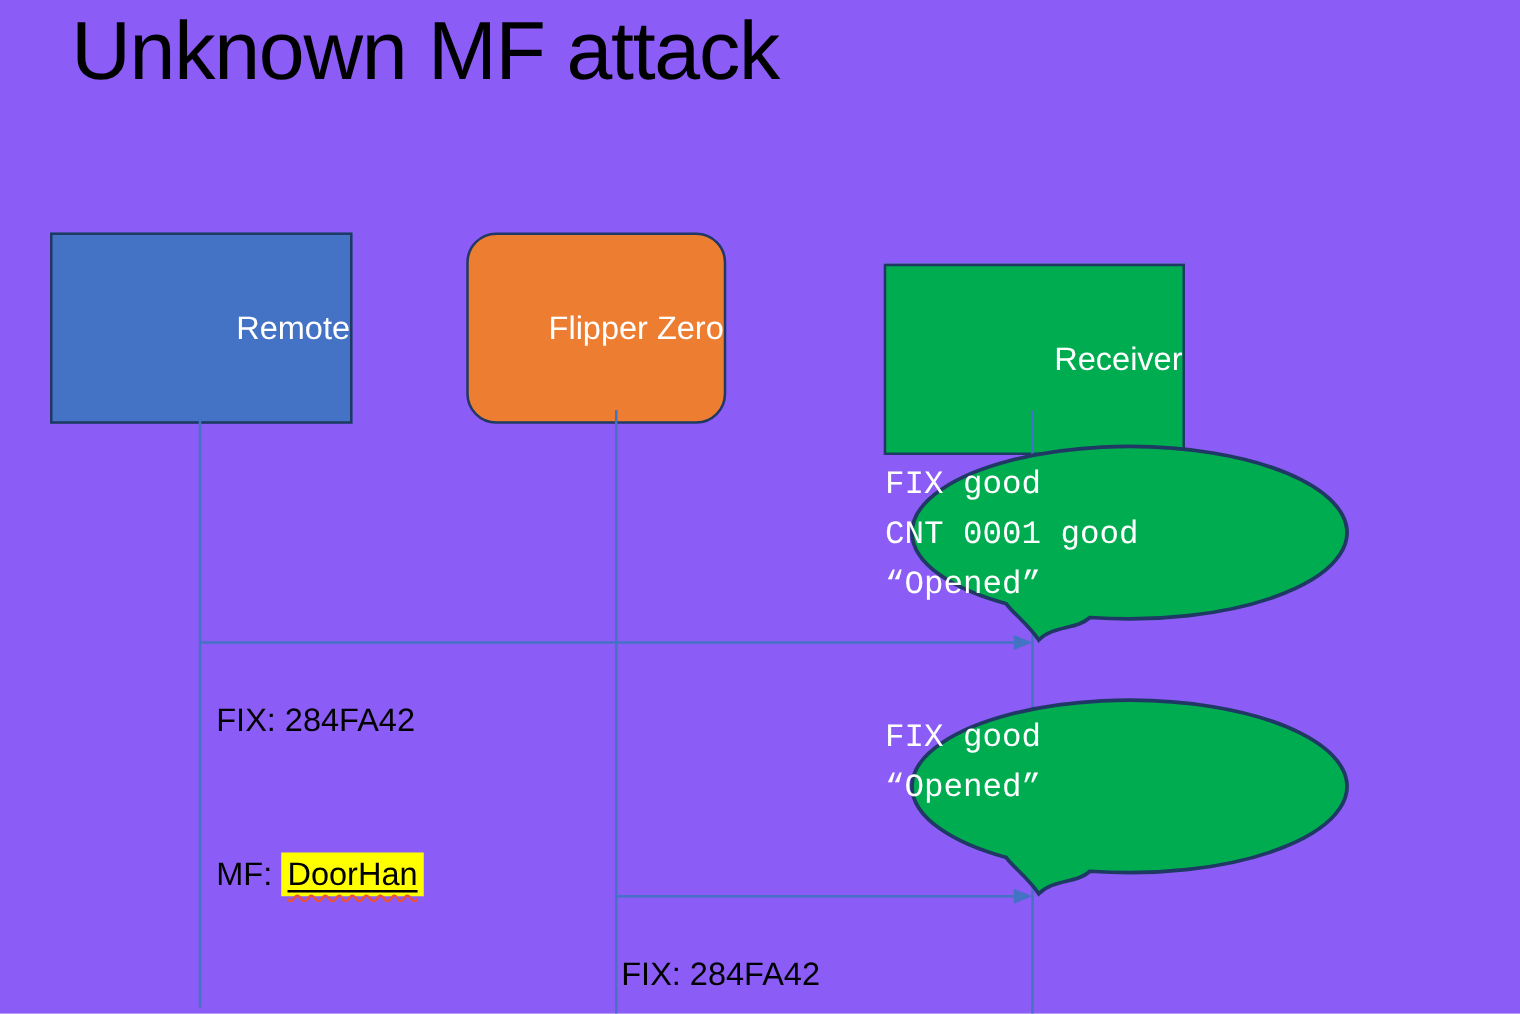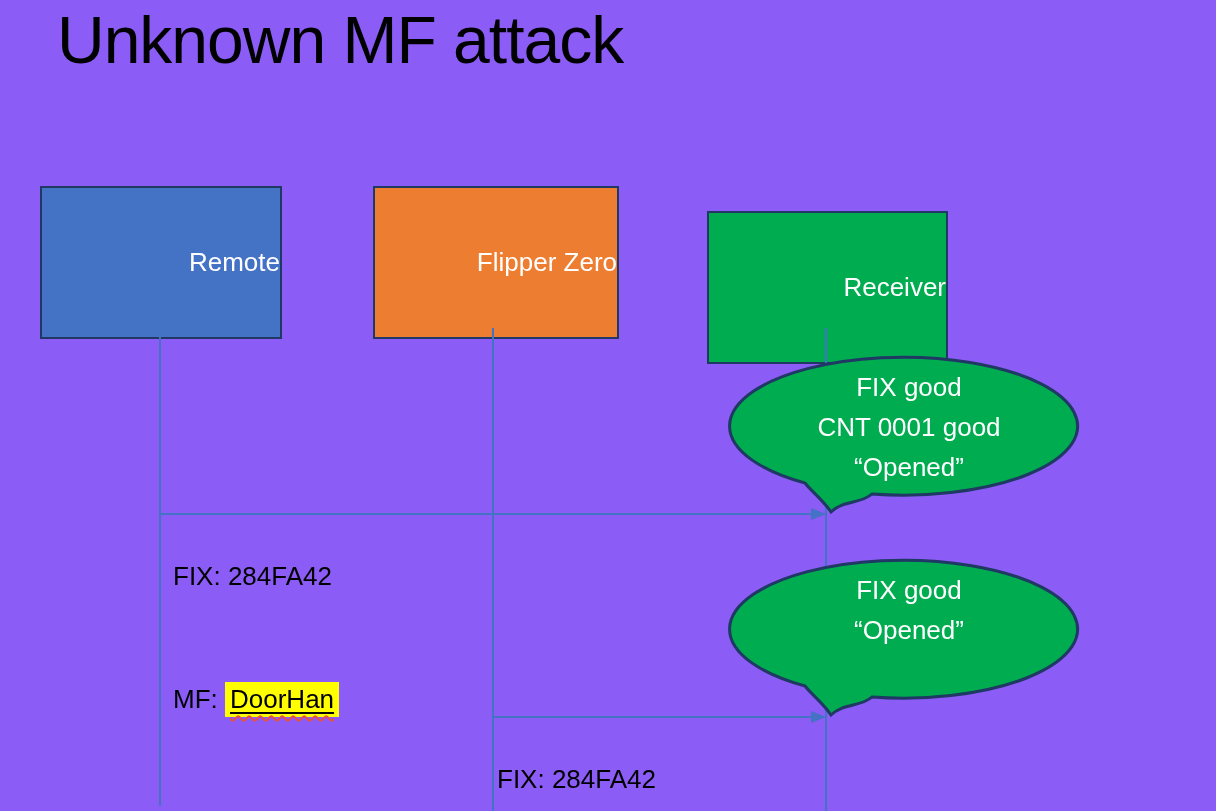--- a/index.html
+++ b/index.html
@@ -10,21 +10,21 @@
   .slide-title {
     position:absolute; left:57px; top:2px; font-size:66px; font-weight:300;
     letter-spacing:-1px; color:#000;
   }
   .actor {
     position:absolute; top:186px; height:153px; box-sizing:border-box;
     border:2.5px solid var(--c-border_navy); color:#fff; font-size:26px;
     display:flex; align-items:center; justify-content:flex-end;
   }
   .actor-remote   { left:40px;  width:242px; }
-  .actor-flipper  { left:373px; width:246px; }
+  .actor-flipper  { left:373px; width:208px;border-radius:24px; }
   .actor-receiver { left:707px; width:241px; }
   .lifeline { position:absolute; width:1.5px; background:var(--c-line_blue); top:328px; }
   .lifeline-remote   { left:159px; height:478px; }
   .lifeline-flipper  { left:492px; height:483px; }
   .lifeline-receiver { left:825px; height:483px; }
   .msg-line { position:absolute; height:1.5px; background:var(--c-line_blue); }
   .msg1-line { left:160px; top:513px; width:652px; }
   .msg2-line { left:493px; top:716px; width:319px; }
   .arrowhead {
     position:absolute; width:0; height:0;
@@ -43,22 +43,22 @@
   }
   .ul {
     text-decoration:underline solid #000;
     text-decoration-thickness:1.5px; text-underline-offset:4px;
   }
   .bubble-svg { position:absolute; width:365px; height:170px; }
   .bubble1-svg { left:715px; top:350px; }
   .bubble2-svg { left:715px; top:553px; }
   .bubble-shape { fill:var(--c-green); stroke:var(--c-border_navy); stroke-width:3; }
   .bubble-text {
-    position:absolute; left:734px; width:350px; text-align:center;
-    color:#fff; font-size:26px; line-height:40px;
+    position:absolute; left:708px; width:350px; 
+    color:#fff; font-size:26px; line-height:40px;font-family:Liberation Mono, monospace;
   }
   .bubble1-text { top:367px; }
   .bubble2-text { top:570px; }
 </style>
 </head>
 <body>
 
 <div class="slide">
 
   <div class="slide-title">Unknown MF attack</div>

